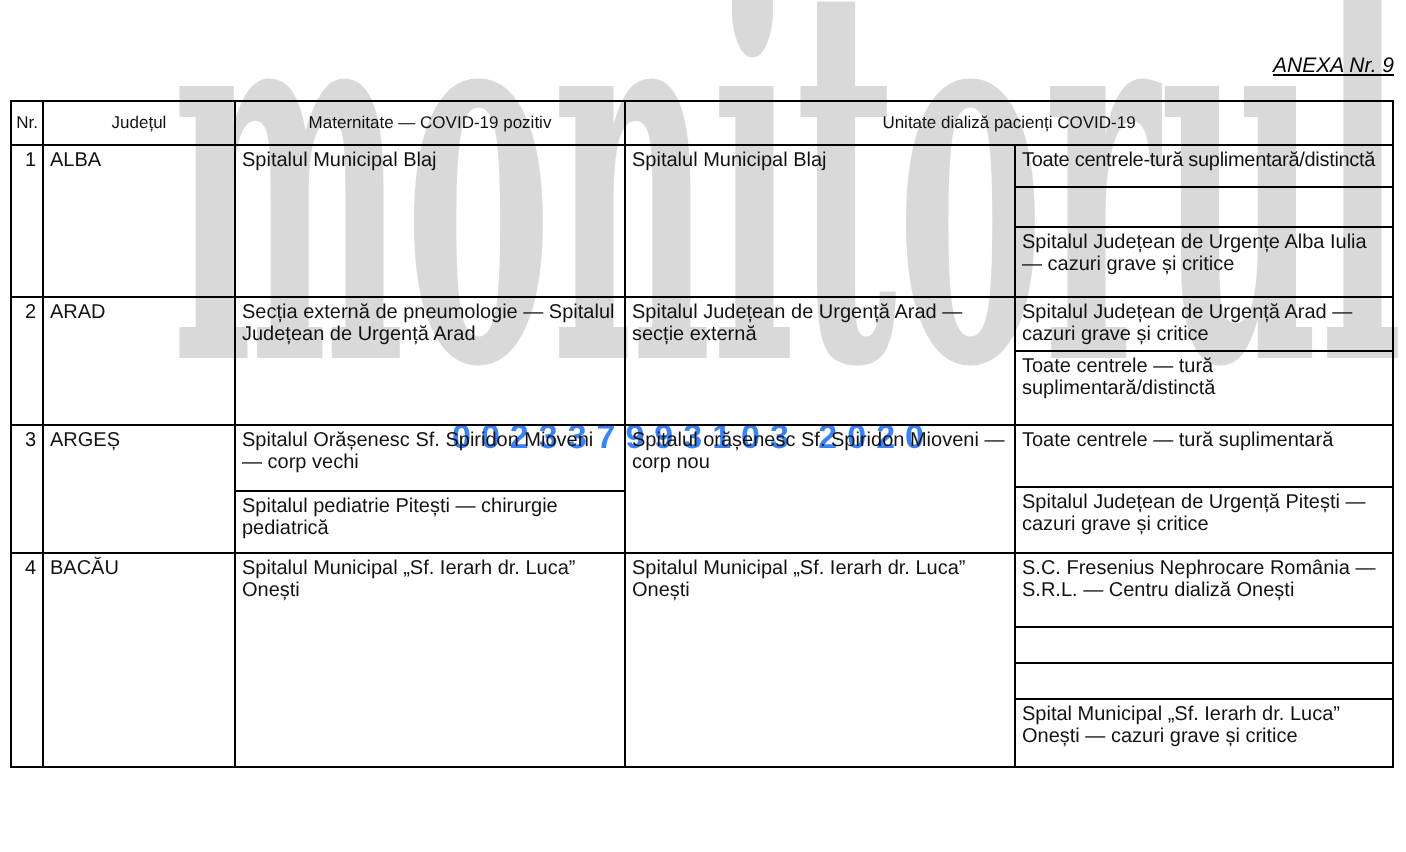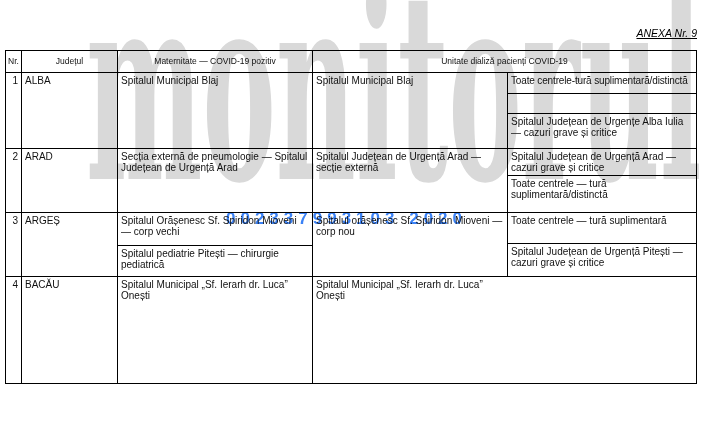--- a/index.html
+++ b/index.html
@@ -128,16 +128,22 @@
         <div class="sub h31">Toate centrele — tură suplimentară</div>
         <div class="sub">Spitalul Județean de Urgență Pitești — cazuri grave și critice</div>
       </div>
     </div>
 
     <div class="row r4">
       <div class="cell c0 nr-cell">4</div>
       <div class="cell c1 county-cell">BACĂU</div>
       <div class="cell c2">Spitalul Municipal „Sf. Ierarh dr. Luca” Onești</div>
       <div class="cell c3">Spitalul Municipal „Sf. Ierarh dr. Luca” Onești</div>
+      <div class="cell c4 stack">
+        <div class="sub h37">S.C. Fresenius Nephrocare România — S.R.L. — Centru dializă Onești</div>
+        <div class="sub h18"></div>
+        <div class="sub h18"></div>
+        <div class="sub">Spital Municipal „Sf. Ierarh dr. Luca” Onești — cazuri grave și critice</div>
+      </div>
     </div>
 
   </div>
 </div>
 
 </body></html>

